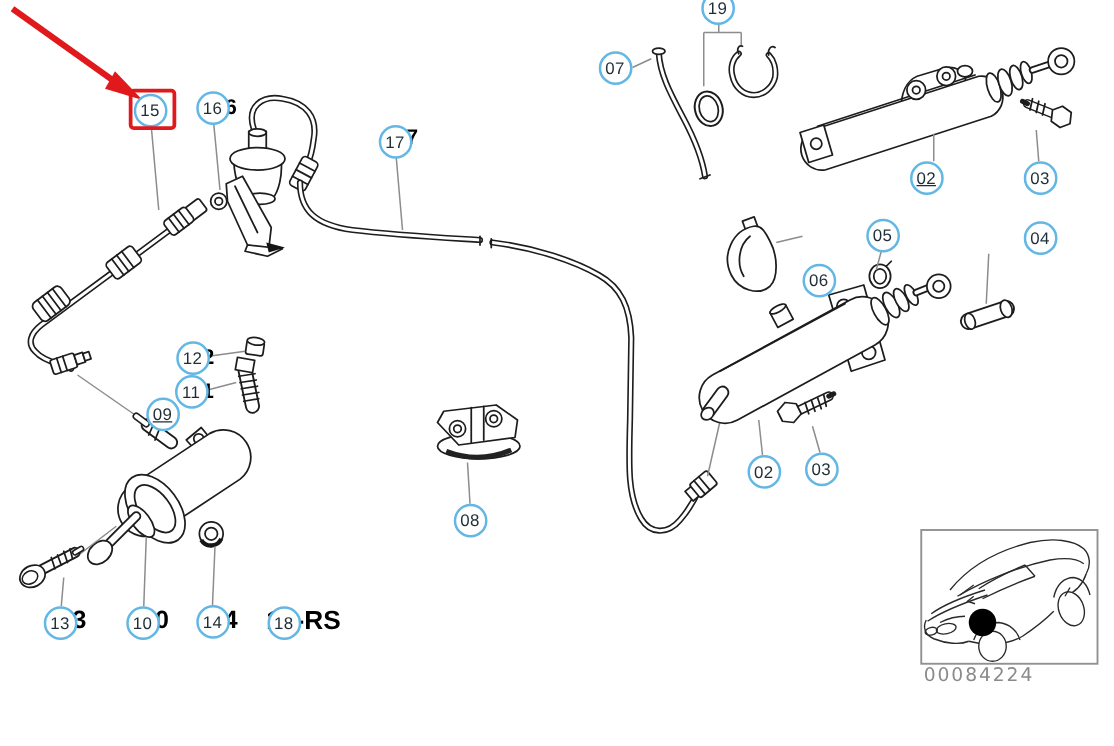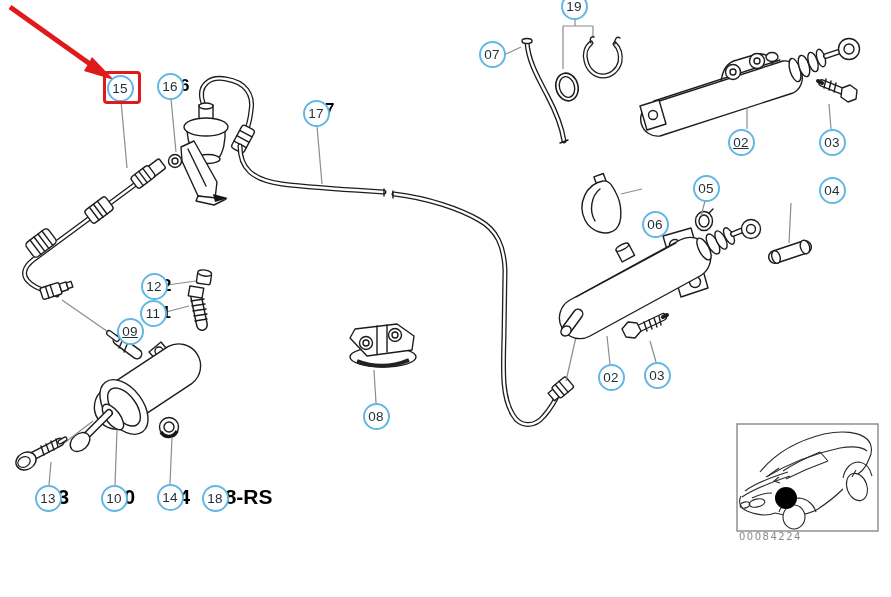--- a/index.html
+++ b/index.html
@@ -17,21 +17,21 @@
            box-sizing:border-box;border:2px solid #63b7e4;border-radius:50%;background:#fff;
            display:flex;align-items:center;justify-content:center;
            font-size:13.5px;color:#1f2e36;z-index:3;letter-spacing:.3px;}
   
   .shadow{position:absolute;z-index:2;font-weight:bold;color:#000;
           transform:translate(-50%,-50%);font-size:17px;white-space:nowrap;}
   .shadow.big{font-size:20px;}
   .shadow.anchor-left{transform:translate(0,-50%);font-size:21px;}
   .redbox{position:absolute;left:103px;top:71px;width:38px;height:33px;
           border:3.5px solid #e0191c;border-radius:4px;z-index:4;box-sizing:border-box;}
-  .inset-code{position:absolute;left:739px;top:531px;z-index:2;font-size:10px;
+  .inset-code{position:absolute;left:739px;top:531px;z-index:2;font-size:15px;
               color:#8a8a8a;letter-spacing:1.5px;font-family:"DejaVu Sans",sans-serif;}
 </style>
 </head>
 <body>
 
 <div id="stage">
 
   <svg class="artwork" width="891" height="597" viewBox="0 0 891 597">
 
     <g>
@@ -334,19 +334,19 @@
   <div class="callout" style="left:832px;top:190px;">04</div>
   <div class="callout" style="left:611px;top:377px;">02</div>
   <div class="callout" style="left:657px;top:375px;">03</div>
   <div class="callout" style="left:376px;top:416px;text-align:right;">08</div>
   <div class="callout" style="left:154px;top:286px;">12</div>
   <div class="callout" style="left:130px;top:331px;text-decoration:underline;">09</div>
   <div class="callout" style="left:153px;top:313px;">11</div>
   <div class="callout" style="left:48px;top:498px;">13</div>
   <div class="callout" style="left:114px;top:498px;">10</div>
   <div class="callout" style="left:170px;top:497px;">14</div>
-  <div class="callout" style="left:215px;top:498px;">18</div>
+  <div class="callout" style="left:227px;top:498px;">18</div>
 
   <div class="redbox"></div>
 
   <div class="inset-code">00084224</div>
 
 </div>
 
 </body></html>

